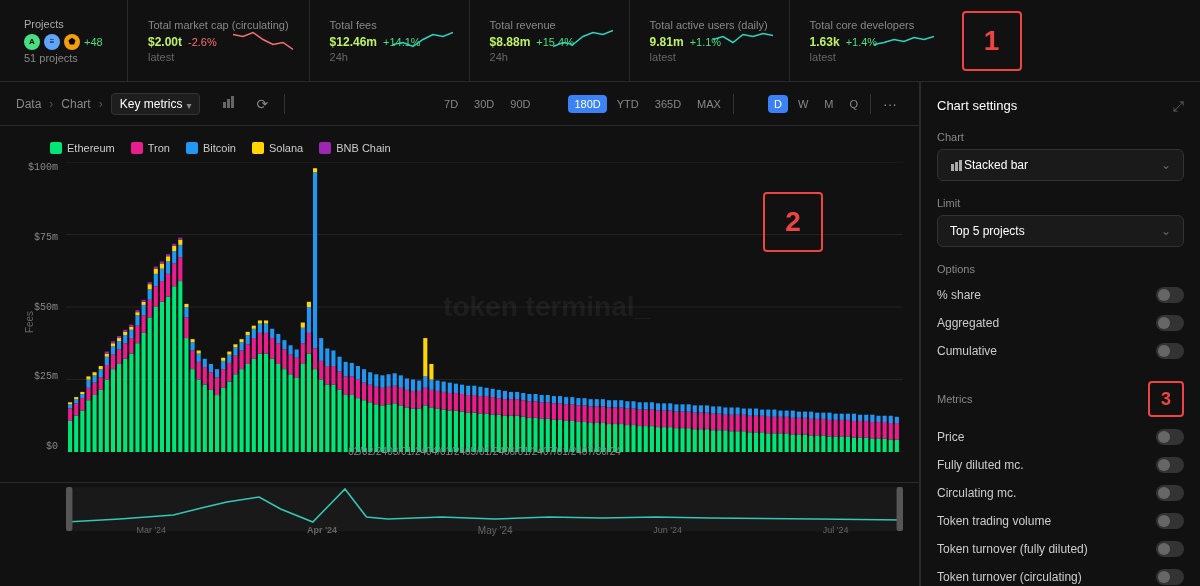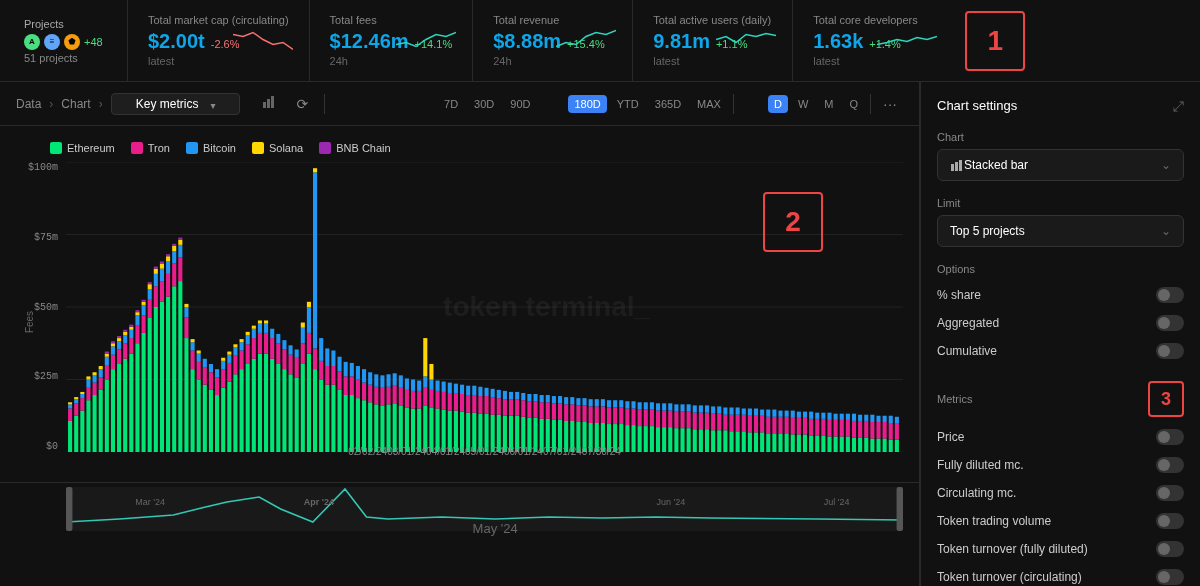--- a/index.html
+++ b/index.html
@@ -70,22 +70,22 @@
       color: #888;
       font-size: 11px;
       margin-bottom: 4px;
     }
     .metric-value-row {
       display: flex;
       align-items: baseline;
       gap: 6px;
     }
     .metric-value {
-      color: #0ea5e9;
-      font-size: 20px;
+      color: #bef264;
+      font-size: 12px;
       font-weight: 600;
     }
     .metric-change-neg { color: #f87171; font-size: 11px; }
     .metric-change-pos { color: #4ade80; font-size: 11px; }
     .metric-period {
       color: #666;
       font-size: 11px;
       margin-top: 2px;
     }
     .metric-sparkline {
@@ -144,26 +144,26 @@
       font-size: 12px;
     }
     .breadcrumb-sep {
       color: #555;
       font-size: 12px;
     }
     .breadcrumb-dropdown {
       background: #1e1e1e;
       border: 1px solid #333;
       border-radius: 4px;
-      padding: 3px 24px;
+      padding: 3px 8px;
       color: #fff;
       font-size: 12px;
       display: flex;
       align-items: flex-end;
-      gap: 12px;
+      gap: 4px;
       cursor: pointer;
     }
 
     .time-controls {
       margin-left: auto;
       display: flex;
       align-items: center;
       gap: 4px;
       justify-content: center;
     }
@@ -1186,21 +1186,21 @@
 
           <rect x="0" y="0" width="6" height="44" fill="#555" rx="2"></rect>
           <rect x="774" y="0" width="6" height="44" fill="#555" rx="2"></rect>
 
           <rect x="0" y="0" width="780" height="44" fill="rgba(100,100,100,0.1)"></rect>
         </svg>
         
         <div style="position:absolute;bottom:2px;left:66px;right:0;display:flex;justify-content:space-around;">
           <span style="color:#666;font-size:9px;">Mar '24</span>
           <span style="color:#666;font-size:9px;font-weight:bold;">Apr '24</span>
-          <span style="color:#666;font-size:13px;margin-top:24px;">May '24</span>
+          <span style="color:#666;font-size:10px;">May '24</span>
           <span style="color:#666;font-size:9px;">Jun '24</span>
           <span style="color:#666;font-size:9px;">Jul '24</span>
         </div>
       </div>
     </div>
   </div>
 
   <div class="right-panel">
     <div class="panel-header">
       <span class="panel-title">Chart settings</span>

